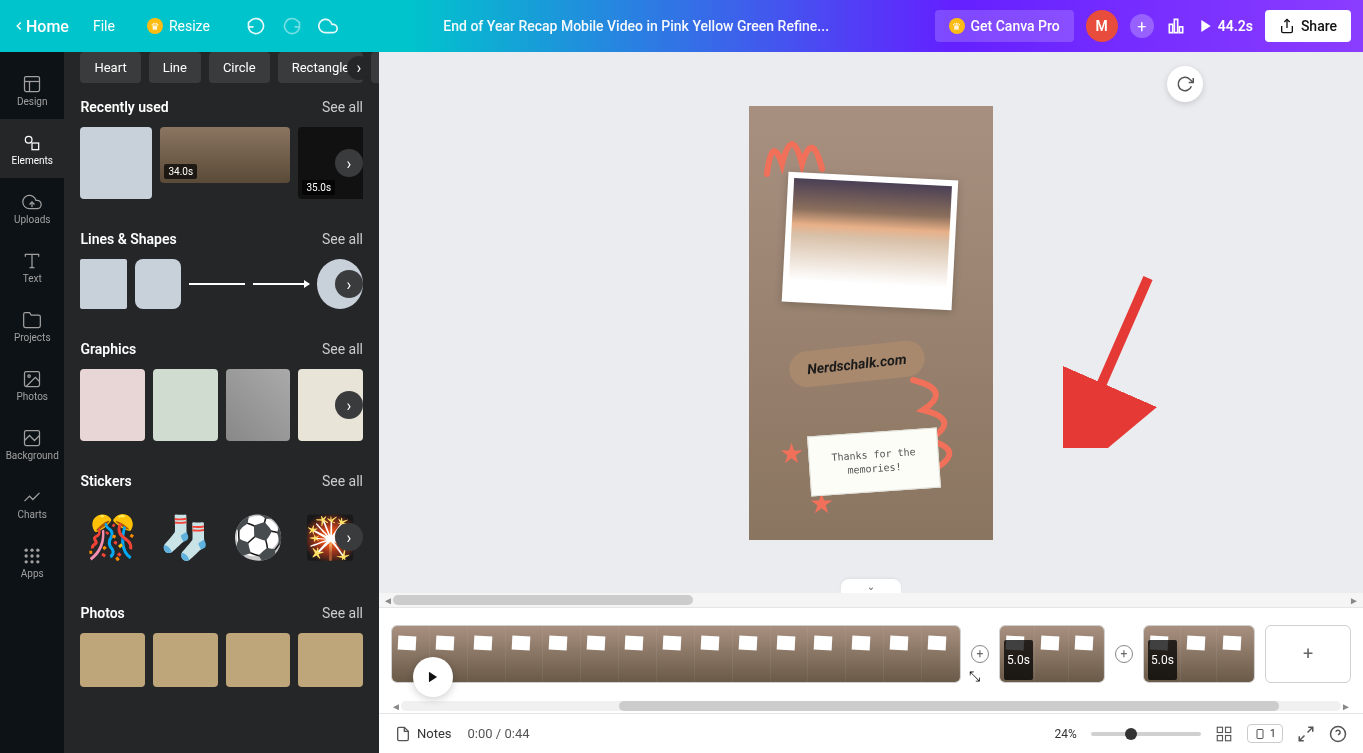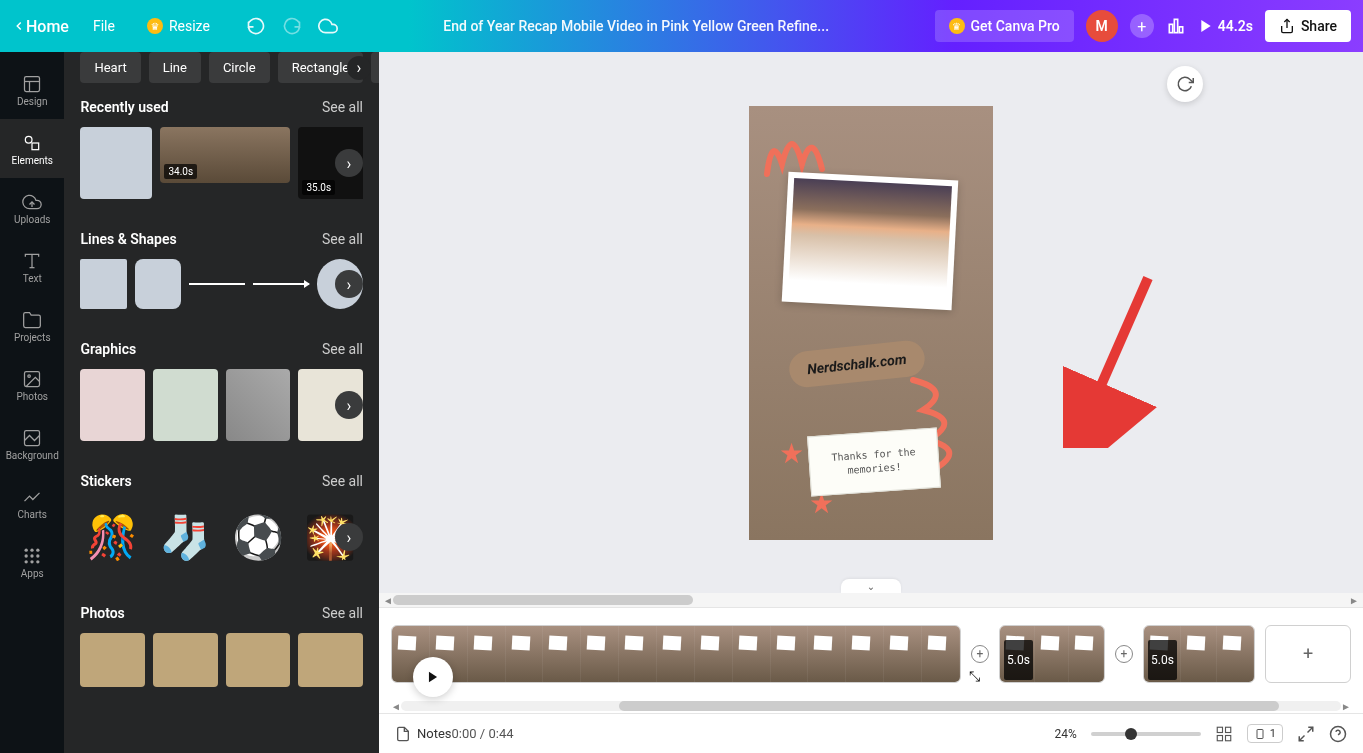--- a/index.html
+++ b/index.html
@@ -85,21 +85,21 @@
 .frame-strip{flex:1;display:flex}
 .frame-strip>div{flex:1;background:linear-gradient(#a89080,#6a5a48);border-right:1px solid rgba(255,255,255,.06);position:relative}
 .frame-strip>div::before{content:"";position:absolute;top:10px;left:6px;width:18px;height:14px;background:#fff;transform:rotate(3deg)}
 .clip-dur{position:absolute;bottom:2px;left:4px;background:rgba(0,0,0,.75);color:#fff;font-size:12px;padding:13px 3px;border-radius:2px}
 .add-between{width:18px;height:18px;border-radius:50%;border:1px solid #888;display:flex;align-items:center;justify-content:center;font-size:12px;color:#666;cursor:pointer;flex-shrink:0}
 .add-clip{width:86px;height:58px;border:1px solid #d0d0d0;border-radius:6px;display:flex;align-items:center;justify-content:center;color:#666;font-size:18px;cursor:pointer}
 .timeline-scroll{height:14px;display:flex;align-items:center;padding:0 12px}
 .timeline-scroll-track{flex:1;height:10px;background:#f0f0f0;position:relative;border-radius:5px}
 .timeline-scroll-thumb{position:absolute;left:218px;width:660px;height:10px;background:#ccc;border-radius:5px}
 .cursor-overlay{position:absolute;bottom:14px;left:590px;font-size:14px;z-index:6;color:#000}
-.bottom-bar{height:40px;border-top:1px solid #e5e5e5;display:flex;align-items:center;padding:0 16px;font-size:13px;color:#333}
+.bottom-bar{height:40px;border-top:1px solid #e5e5e5;display:flex;align-items:center;padding:0 16px;gap:16px;font-size:13px;color:#333}
 .notes-btn{display:flex;align-items:center;gap:6px;cursor:pointer}
 .time-display{color:#555}
 .bottom-right{margin-left:auto;display:flex;align-items:center;gap:14px}
 .zoom-slider{width:110px;height:4px;background:#d0d0d0;border-radius:2px;position:relative}
 .zoom-handle{position:absolute;left:34px;top:-4px;width:12px;height:12px;border-radius:50%;background:#333}
 .zoom-pct{font-size:12px}
 .page-indicator{display:flex;align-items:center;gap:4px;border:1px solid #ccc;border-radius:4px;padding:2px 6px;font-size:11px}
 svg{display:block}
 </style>
 </head>

